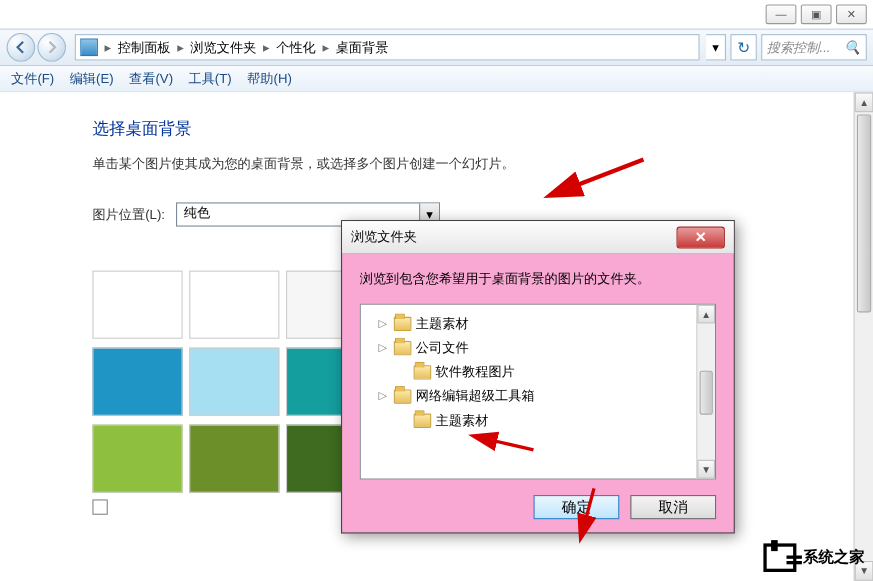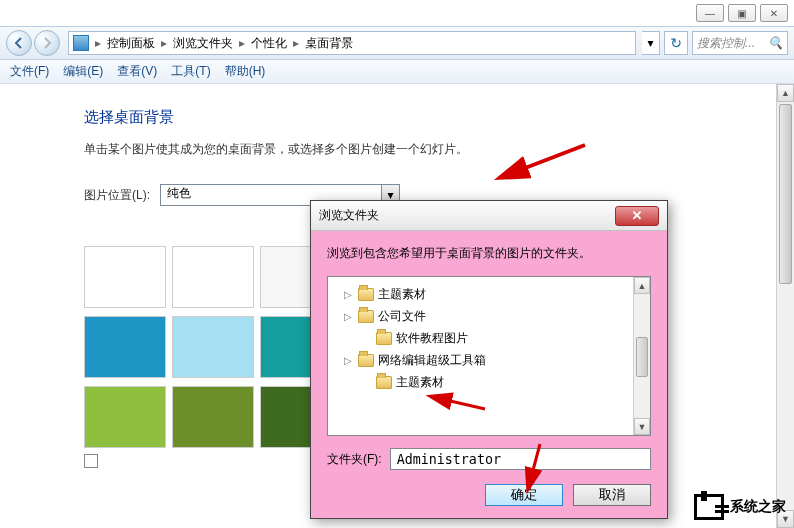--- a/index.html
+++ b/index.html
@@ -199,24 +199,20 @@
         <span class="tree-arrow"></span>
         <span class="folder-icon"></span>
         <span>主题素材</span>
       </div>
       <div class="tree-vscroll">
         <div class="tarr">▲</div>
         <div class="tthumb"></div>
         <div class="tarr" style="position:absolute;bottom:0;left:0;right:0">▼</div>
       </div>
     </div>
-    <div class="fld-row">
-      <span>文件夹(F):</span>
-      <input class="fld-input" value="Administrator" style="">
-    </div>
     <div class="dlg-btns">
       <button class="dlg-btn primary">确定</button>
       <button class="dlg-btn">取消</button>
     </div>
   </div>
 </div>
 
 <div class="red-arrow" style="left:510px; top:140px;">
   <svg width="80" height="40">
       <defs>

